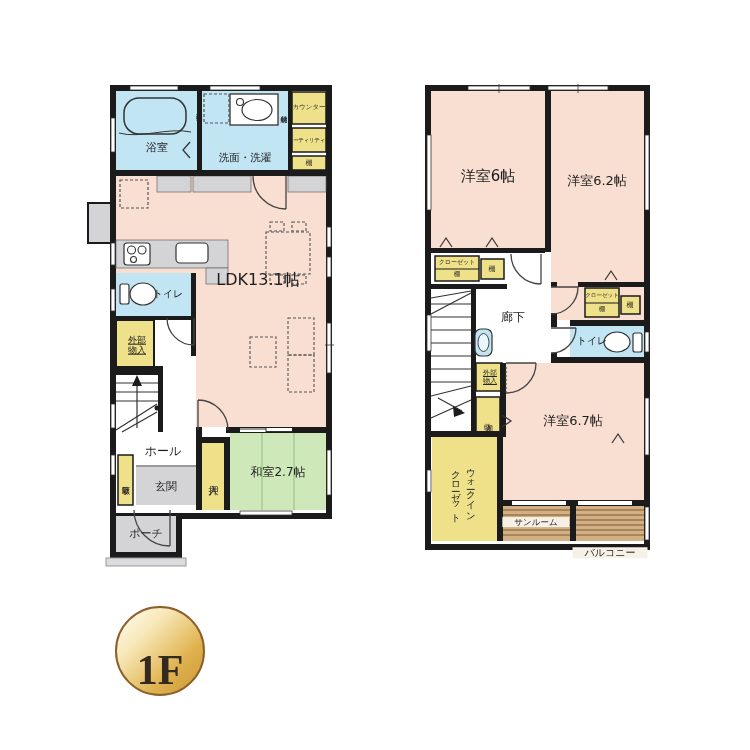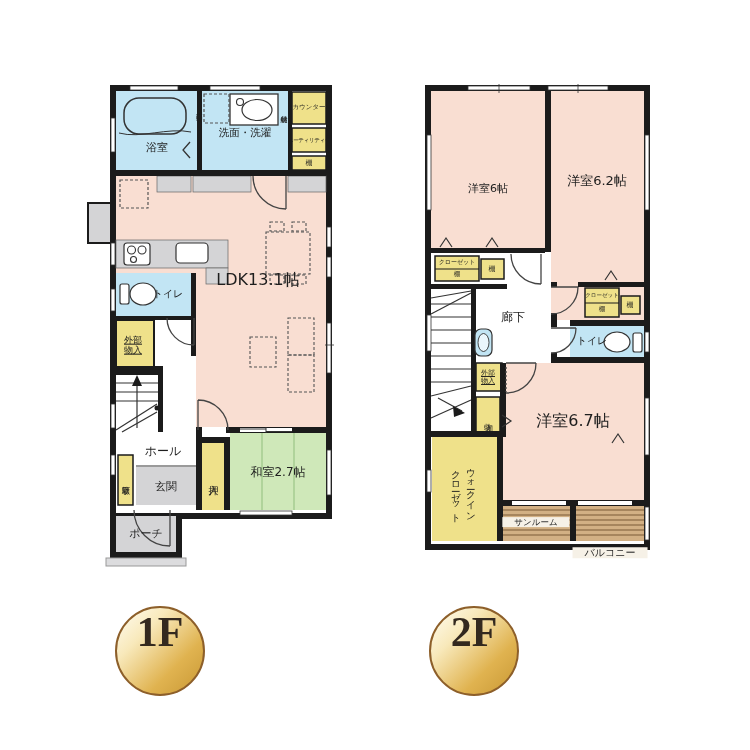--- a/index.html
+++ b/index.html
@@ -1,28 +1,28 @@
 <!DOCTYPE html>
 <html><head>
 <meta charset="utf-8">
 <style>
   html,body{margin:0;padding:0;background:#ffffff;}
   .canvas{position:relative;width:750px;height:750px;background:#ffffff;overflow:hidden;
           font-family:"DejaVu Sans",sans-serif;}
   .canvas svg{position:absolute;left:0;top:0;}
-  .lbl{position:absolute;transform:translate(-50%,-50%);color:#1e1e1e;text-align:left;
+  .lbl{position:absolute;transform:translate(-50%,-50%);color:#1e1e1e;text-align:right;
        white-space:nowrap;line-height:1.15;}
   .wrap{white-space:normal;word-break:break-all;text-decoration:underline;}
   .vlbl{position:absolute;transform:translate(-50%,-50%);color:#1e1e1e;
         writing-mode:vertical-rl;text-orientation:upright;white-space:nowrap;line-height:1;}
   .deckband{background:#f6f1e7;padding:0 12px;}
   .badge{position:absolute;width:90px;height:90px;border-radius:50%;
          border:2px solid #8d5f2a;box-sizing:border-box;
          background:linear-gradient(135deg,#fffdf4 0%,#f8e9bb 30%,#e0b350 68%,#c89733 100%);
-         display:flex;align-items:flex-start;justify-content:center;
+         display:flex;align-items:flex-end;justify-content:center;
          font-family:"Liberation Serif",serif;font-weight:bold;font-size:42px;color:#33291f;}
 </style>
 </head>
 <body>
 
 <div class="canvas">
 
 <svg width="750" height="750" viewBox="0 0 750 750">
 
   <g>
@@ -269,54 +269,51 @@
       <path d="M440,247 L446,238 L452,247"></path>
       <path d="M486,247 L492,238 L498,247"></path>
       <path d="M605,280 L611,271 L617,280"></path>
       <path d="M612,443 L618,434 L624,443"></path>
       <path d="M502,415 L511,421 L502,427"></path>
     </g>
   </g>
 </svg>
 
 <div class="lbl" style="left:157px;top:148px;font-size:11px">浴室</div>
-<div class="lbl" style="left:245px;top:132px;font-size:10.5px">洗面・洗濯</div>
+<div class="lbl" style="left:245px;top:157px;font-size:10.5px">洗面・洗濯</div>
 <div class="vlbl" style="left:199px;top:109px;font-size:6.5px">可動棚</div>
 <div class="vlbl" style="left:283px;top:110px;font-size:7px">収納付</div>
 <div class="lbl" style="left:309px;top:108px;font-size:6.5px">カウンター</div>
 <div class="lbl" style="left:309px;top:140px;font-size:5.5px;letter-spacing:-0.3px">ユーティリティー</div>
 <div class="lbl" style="left:309px;top:163px;font-size:7px">棚</div>
 <div class="lbl" style="left:258px;top:280px;font-size:16px">LDK13.1帖</div>
 <div class="lbl" style="left:168px;top:294px;font-size:10px">トイレ</div>
 <div class="lbl wrap" style="left:135px;top:345px;font-size:9px;width:22px">外部物入</div>
 <div class="lbl" style="left:163px;top:452px;font-size:12px">ホール</div>
 <div class="vlbl" style="left:125px;top:480px;font-size:8px">下駄箱</div>
 <div class="lbl" style="left:166px;top:487px;font-size:11px">玄関</div>
 <div class="vlbl" style="left:213px;top:477px;font-size:10px">押入</div>
 <div class="lbl" style="left:278px;top:473px;font-size:12px">和室2.7帖</div>
 <div class="lbl" style="left:146px;top:534px;font-size:11px">ポーチ</div>
 
-<div class="lbl" style="left:488px;top:189px;font-size:11px">洋室6帖</div>
+<div class="lbl" style="left:488px;top:177px;font-size:15px">洋室6帖</div>
 <div class="lbl" style="left:597px;top:181px;font-size:13px">洋室6.2帖</div>
-<div class="lbl" style="left:573px;top:421px;font-size:16px">洋室6.7帖</div>
+<div class="lbl" style="left:573px;top:421px;font-size:13px">洋室6.7帖</div>
 <div class="lbl" style="left:457px;top:262px;font-size:6px">クローゼット</div>
 <div class="lbl" style="left:457px;top:275px;font-size:6.5px">棚</div>
 <div class="lbl" style="left:492px;top:269px;font-size:7px">棚</div>
 <div class="lbl" style="left:602px;top:295px;font-size:5.5px">クローゼット</div>
 <div class="lbl" style="left:602px;top:310px;font-size:6.5px">棚</div>
 <div class="lbl" style="left:630px;top:305px;font-size:7px">棚</div>
 <div class="lbl" style="left:513px;top:318px;font-size:12px">廊下</div>
 <div class="lbl" style="left:592px;top:341px;font-size:10px">トイレ</div>
 <div class="lbl wrap" style="left:489px;top:377px;font-size:7px;width:16px">外部物入</div>
 <div class="vlbl" style="left:488px;top:416px;font-size:9px">物入</div>
 <div class="vlbl" style="left:471px;top:489px;font-size:9.5px">ウォークイン</div>
 <div class="vlbl" style="left:456px;top:491px;font-size:9.5px">クローゼット</div>
 <div class="lbl" style="left:536px;top:523px;font-size:8.5px"><span class="deckband">サンルーム</span></div>
 <div class="lbl" style="left:610px;top:553px;font-size:10px"><span class="deckband">バルコニー</span></div>
 
 <div class="badge" style="left:115px;top:606px">
   <span>1F</span>
 </div>
-<div class="badge" style="left:429px;top:606px">
-  <span>2F</span>
+
 </div>
 
-</div>
-
 </body></html>

